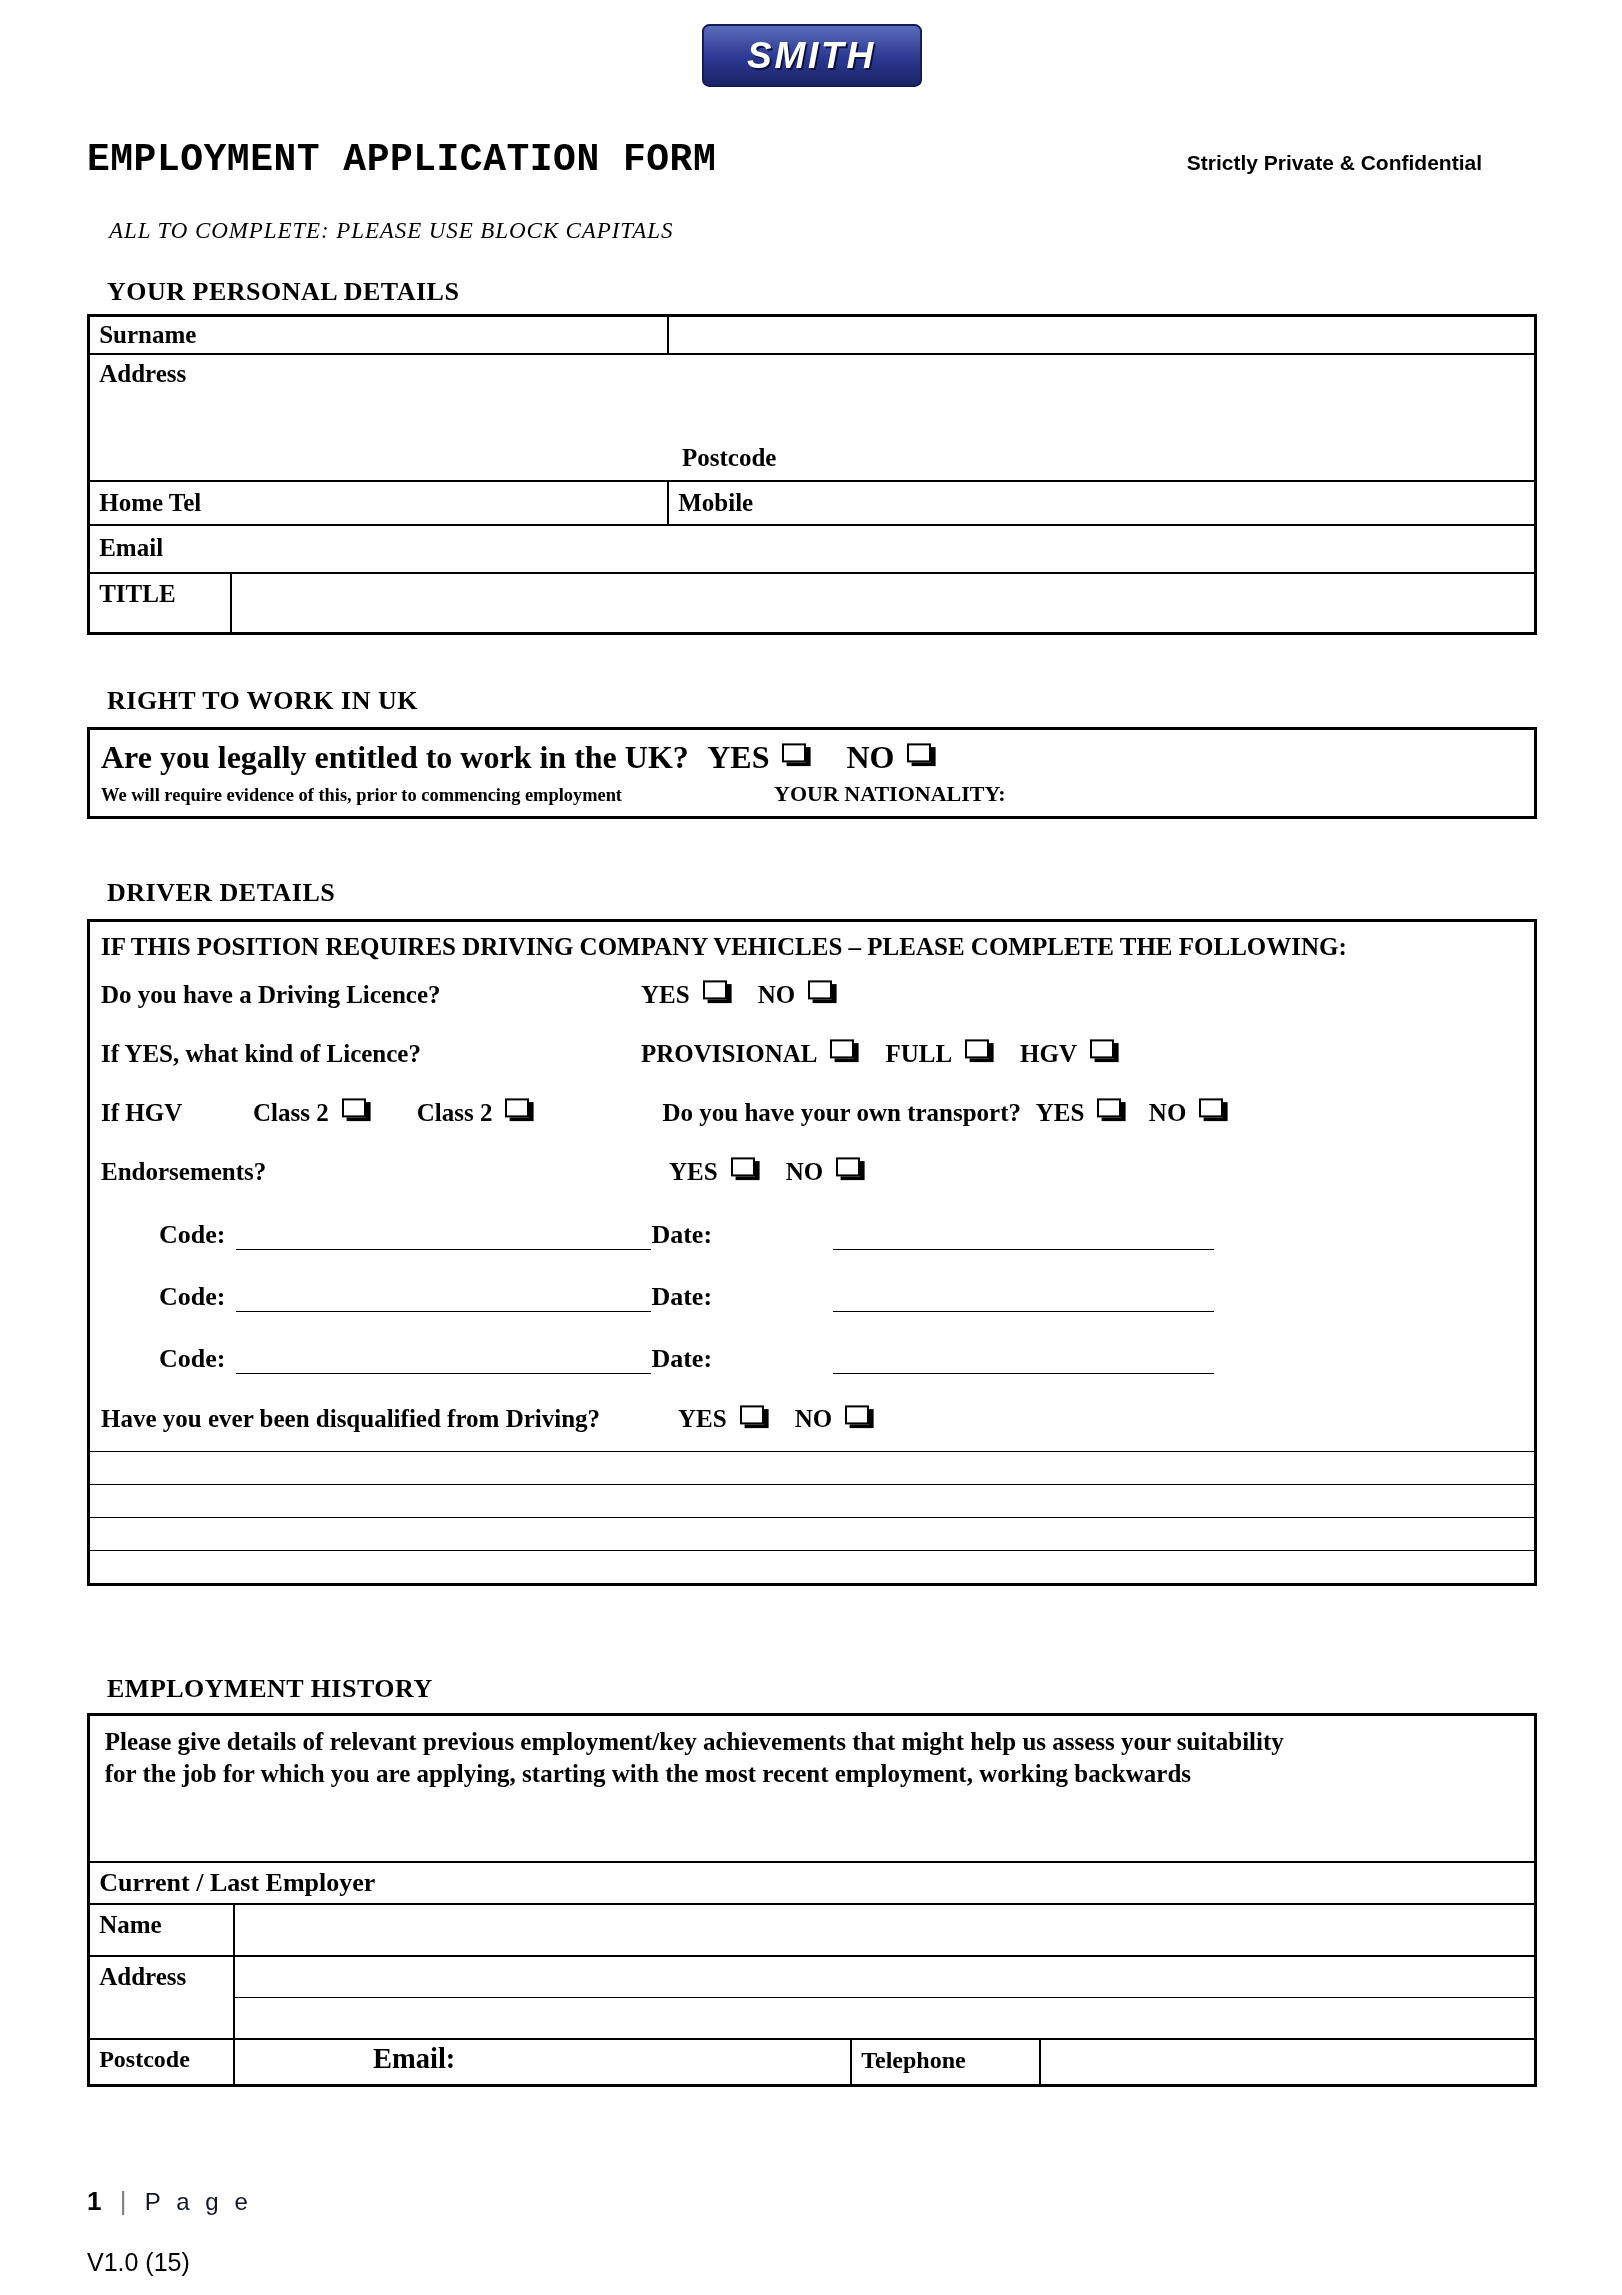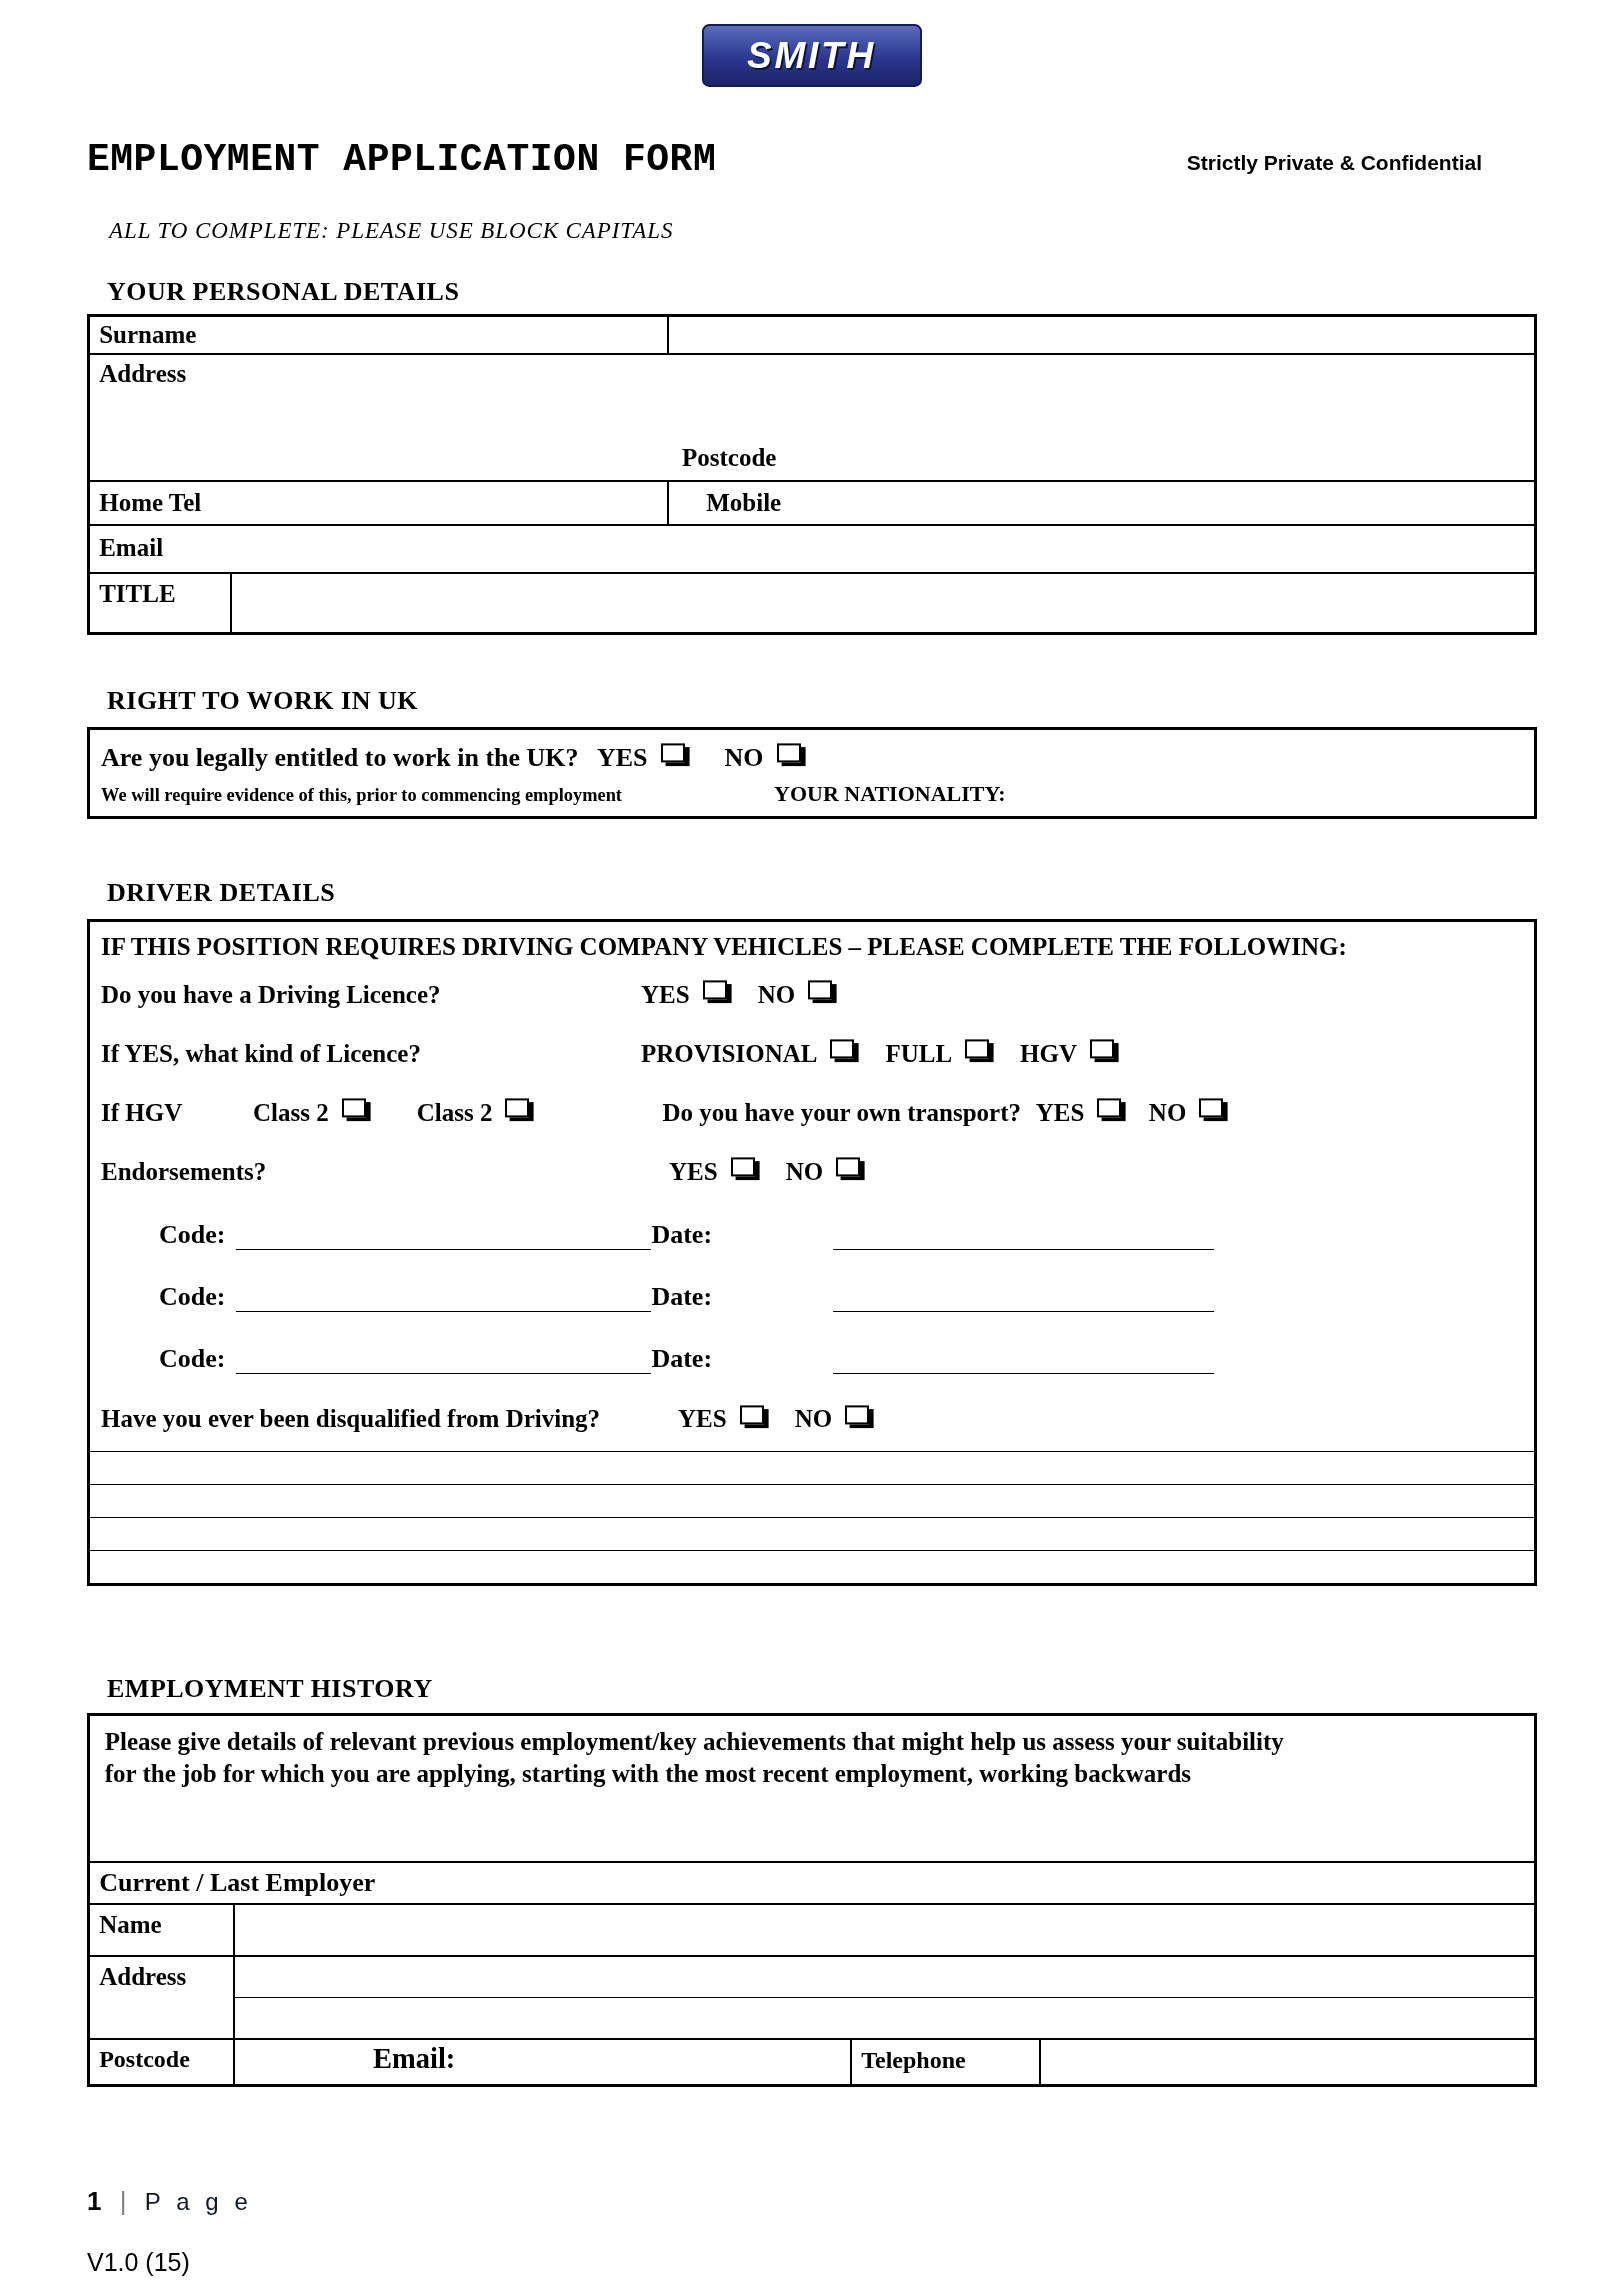--- a/index.html
+++ b/index.html
@@ -31,21 +31,21 @@
 
   .box { border:3.7px solid #000; }
   .section-heading { font-weight:bold; font-size:26px; letter-spacing:0.5px; margin-left:20px; }
 
   
   .position-box { margin-top:13px; height:84px; padding:7.3px 11px; font-weight:bold; font-size:26px; }
 
   
   .h-personal { margin-top:33px; }
   .ptable { margin-top:7.3px; }
-  .prow { display:flex;gap:28px; }
+  .prow { display:flex; }
   .bt3 { border-top:2.8px solid #000; }
   .plabel { font-weight:bold; font-size:25px; }
   .c-surname { width:579px; flex-shrink:0; border-right:2.8px solid #000; padding:3.7px 9.2px; }
   .c-first { flex:1; position:relative; padding:3.7px 9.2px; }
   .middle-name { position:absolute; left:448px; top:3.7px; }
   .r-address { position:relative; height:127px; }
   .lbl-address { position:absolute; top:5.5px; left:9.2px; }
   .lbl-postcode { position:absolute; bottom:7.3px; left:592px; }
   .c-home { width:579px; flex-shrink:0; border-right:2.8px solid #000; padding:7.3px 9.2px; }
   .c-mobile { flex:1; padding:7.3px 9.2px; }
@@ -57,21 +57,21 @@
   
   .cb {
     display:inline-block; width:24px; height:19px; flex-shrink:0;
     border:2.8px solid #000; background:#fff; box-shadow:4.6px 3.7px 0 0 #000;
     transform:translateY(-4.6px);
   }
 
   
   .h-rtw { margin-top:51px; }
   .rtw-box { margin-top:11px; padding:7.3px 11px 9.2px; }
-  .rtw-l1 { display:flex; align-items:center; font-weight:bold; font-size:26px; height:40px; }
+  .rtw-l1 { display:flex; align-items:center; font-weight:bold; font-size:32px; height:40px; }
   .rtw-q { margin-right:18.4px; }
   .yn { margin-right:13px; }
   .mr44 { margin-right:40px; }
   .rtw-l2 { display:flex; align-items:baseline; margin-top:3.7px; }
   .evidence { font-weight:bold; font-size:18.4px; }
   .nationality { font-weight:bold; font-size:22px; margin-left:152px; }
 
   
   .h-driver { margin-top:59px; }
   .driver-box { margin-top:11px; }

